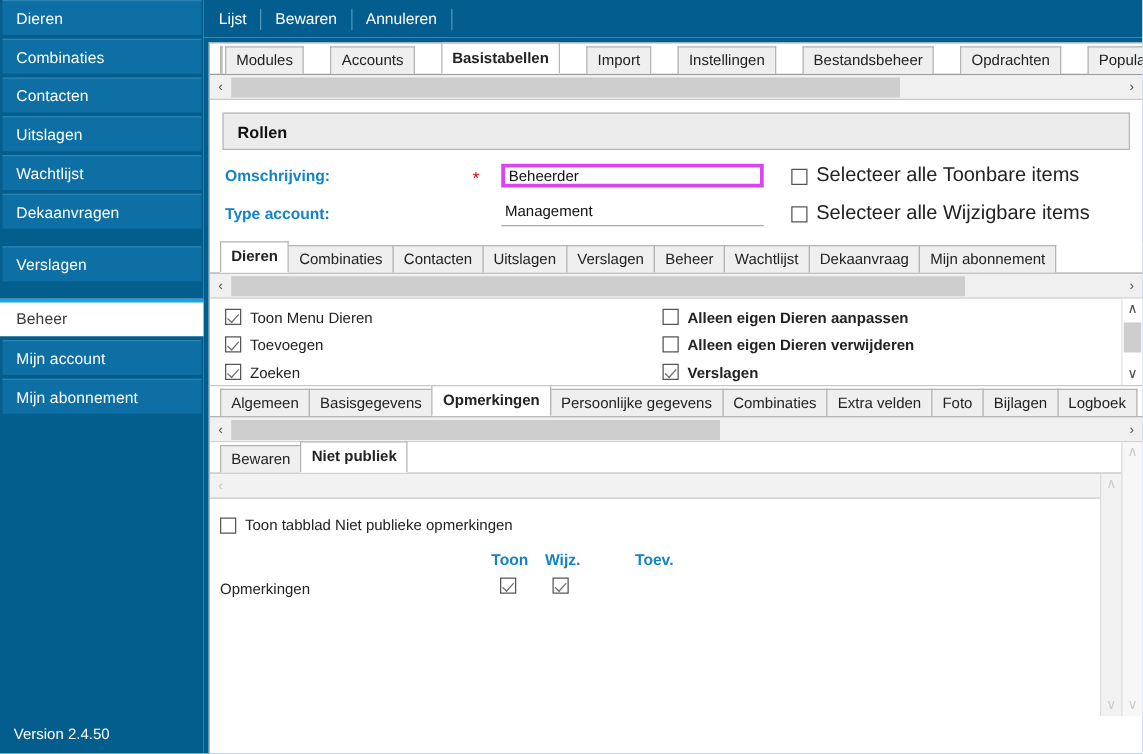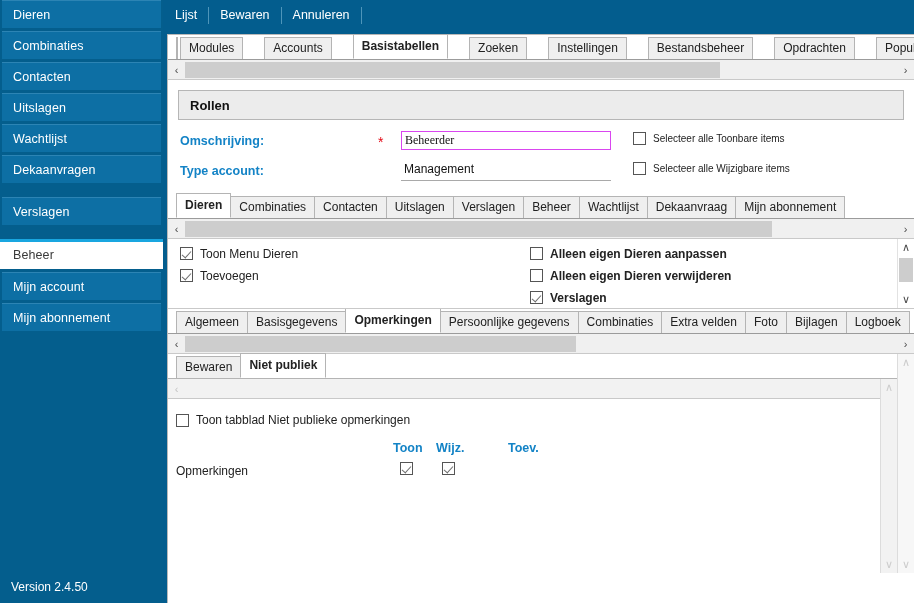--- a/index.html
+++ b/index.html
@@ -100,29 +100,29 @@
     font-weight:bold; font-size:13px; color:#111;
   }
 
   
   .formrow{ position:relative; height:30px; margin-left:12px; }
   .flabel{ position:absolute; left:0; top:4px; font-weight:bold; color:#1383c6;
     font-size:12.5px; }
   .req{ position:absolute; left:198px; top:4px; color:#e30613; font-size:14px; }
   .finput{
     position:absolute; left:221px; top:1px; width:210px; height:19px;
-    border:1px solid #d946ef; background:#fff; font-family:Liberation Serif, serif;
+    border:3px solid #d946ef; background:#fff; font-family:Liberation Sans, sans-serif;
     font-size:12px; padding:0 3px; color:#111;
   }
   .funder{
     position:absolute; left:221px; top:2px; width:210px; height:19px;
     border-bottom:1px solid #a9a9a9; font-size:12px; color:#111; padding-left:3px;
   }
   .cbline{ position:absolute; left:453px; top:2px; display:flex; align-items:center; }
-  .cbline .lbl{ margin-left:7px; font-size:10px; color:#222; }
+  .cbline .lbl{ margin-left:7px; font-size:16px; color:#222; }
 
   
   .cb{
     width:13px; height:13px; border:1px solid #555; background:#fff;
     display:inline-block; position:relative; flex:none; cursor:pointer;
   }
   .cb.on::after{
     content:""; position:absolute; left:3px; top:1px; width:4px; height:8px;
     border:solid #6e6e6e; border-width:0 1.6px 1.6px 0; transform:rotate(42deg);
   }
@@ -169,21 +169,21 @@
 
   <div class="outer">
     <div class="panel-white">
 
       <div class="tabstrip">
         <div class="tab-lead"></div>
         <div id="module-tabs" style="display:flex;align-items:flex-end;gap:22px;">
             <div class="tab">Modules</div>
             <div class="tab">Accounts</div>
             <div class="tab active">Basistabellen</div>
-            <div class="tab">Zoeken</div>
+            <div class="tab">Import</div>
             <div class="tab">Instellingen</div>
             <div class="tab">Bestandsbeheer</div>
             <div class="tab">Opdrachten</div>
             <div class="tab">Populatie abonnement</div>
           </div>
       </div>
 
       <div class="hscroll">
         <div class="arw">‹</div>
         <div class="track">
@@ -240,20 +240,24 @@
       <div class="permpane">
         <div class="permcol" style="left:12px;" id="perm-left">
             <div class="permrow">
               <span class="cb on"></span>
               <span class="lbl">Toon Menu Dieren</span>
             </div>
             <div class="permrow">
               <span class="cb on"></span>
               <span class="lbl">Toevoegen</span>
             </div>
+            <div class="permrow">
+              <span class="cb on"></span>
+              <span class="lbl">Zoeken</span>
+            </div>
           </div>
         <div class="permcol" style="left:362px;font-weight:bold;" id="perm-right">
             <div class="permrow">
               <span class="cb"></span>
               <span class="lbl">Alleen eigen Dieren aanpassen</span>
             </div>
             <div class="permrow">
               <span class="cb"></span>
               <span class="lbl">Alleen eigen Dieren verwijderen</span>
             </div>

